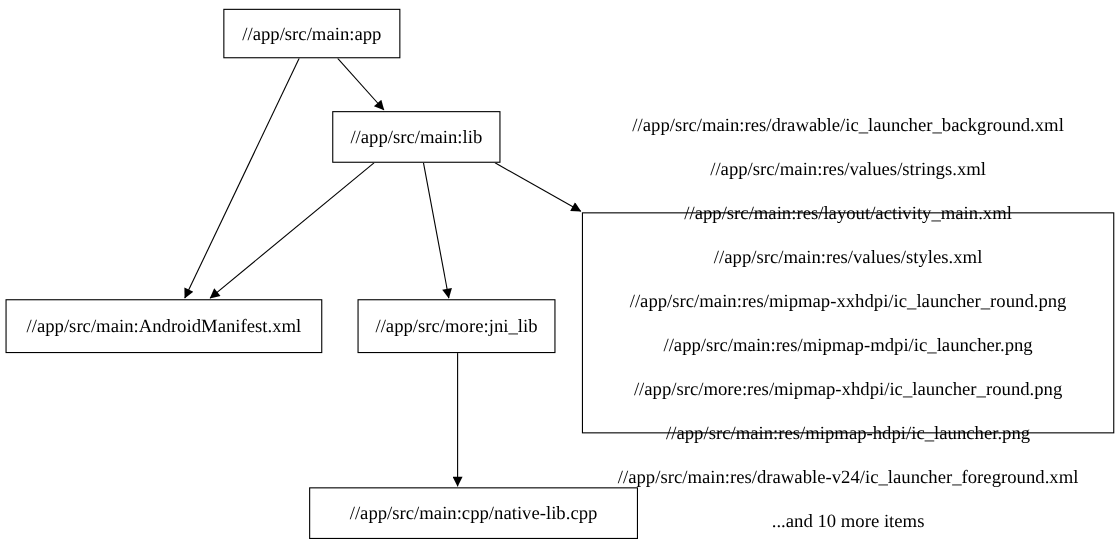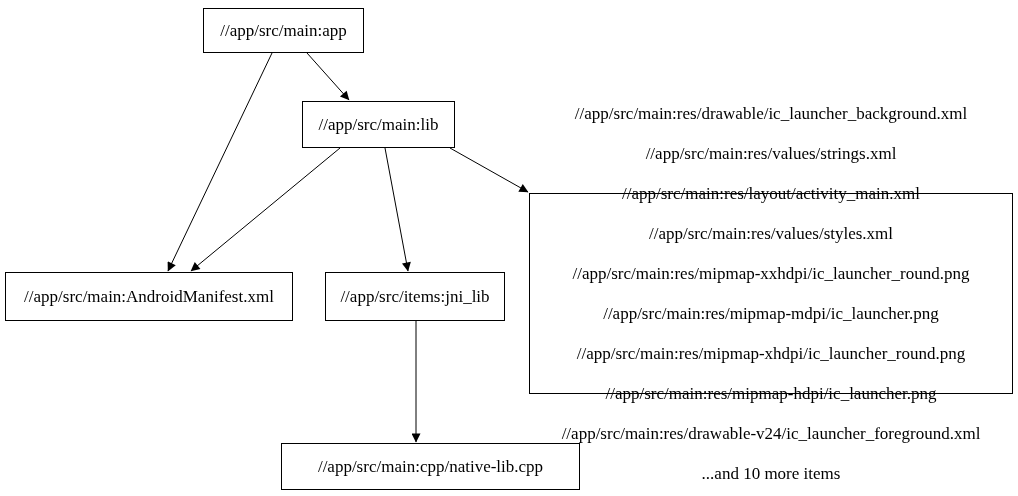--- a/index.html
+++ b/index.html
@@ -74,31 +74,31 @@
 
   <div class="node" style="left:302px; top:101px; width:153px; height:47px;">
     <span>//app/src/main:lib</span>
   </div>
 
   <div class="node" style="left:5px; top:272px; width:288px; height:49px;">
     <span>//app/src/main:AndroidManifest.xml</span>
   </div>
 
   <div class="node" style="left:325px; top:272px; width:180px; height:49px;">
-    <span>//app/src/items:jni_lib</span>
+    <span>//app/src/more:jni_lib</span>
   </div>
 
   <div class="node multiline" style="left:529px; top:193px; width:484px; height:201px;">
     <span class="res-line">//app/src/main:res/drawable/ic_launcher_background.xml</span>
     <span class="res-line">//app/src/main:res/values/strings.xml</span>
     <span class="res-line">//app/src/main:res/layout/activity_main.xml</span>
     <span class="res-line">//app/src/main:res/values/styles.xml</span>
     <span class="res-line">//app/src/main:res/mipmap-xxhdpi/ic_launcher_round.png</span>
     <span class="res-line">//app/src/main:res/mipmap-mdpi/ic_launcher.png</span>
-    <span class="res-line">//app/src/main:res/mipmap-xhdpi/ic_launcher_round.png</span>
+    <span class="res-line">//app/src/more:res/mipmap-xhdpi/ic_launcher_round.png</span>
     <span class="res-line">//app/src/main:res/mipmap-hdpi/ic_launcher.png</span>
     <span class="res-line">//app/src/main:res/drawable-v24/ic_launcher_foreground.xml</span>
     <span class="res-line">...and 10 more items</span>
   </div>
 
   <div class="node" style="left:281px; top:443px; width:299px; height:47px;">
     <span>//app/src/main:cpp/native-lib.cpp</span>
   </div>
 
 </div>

